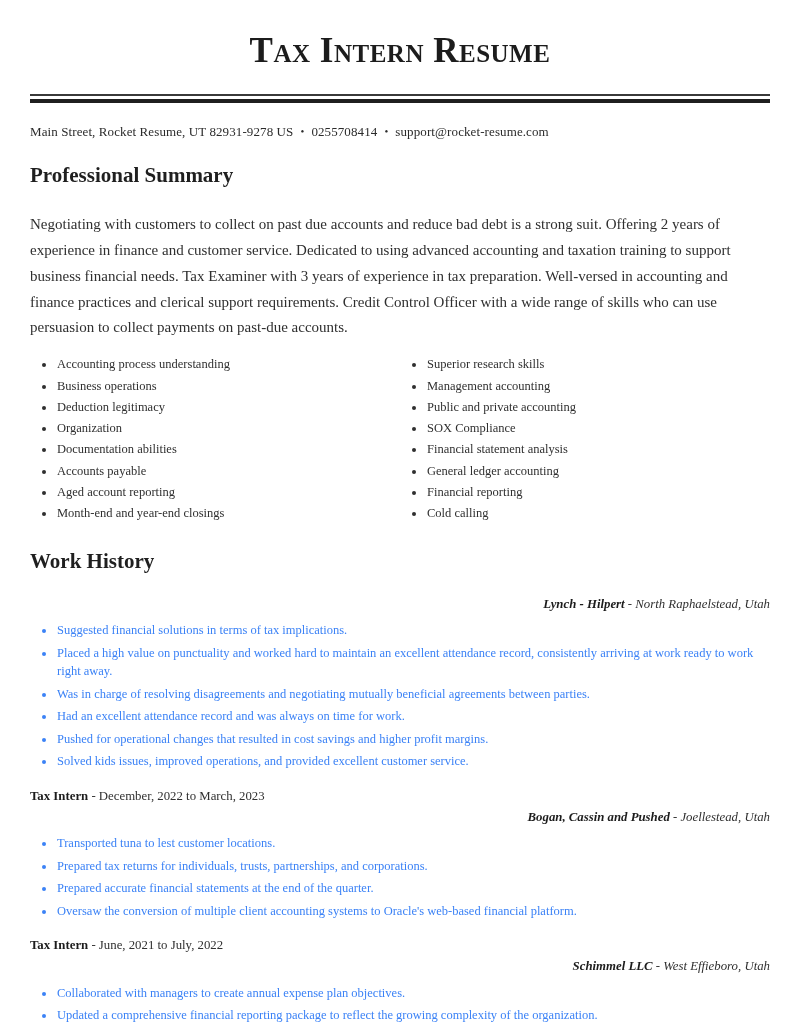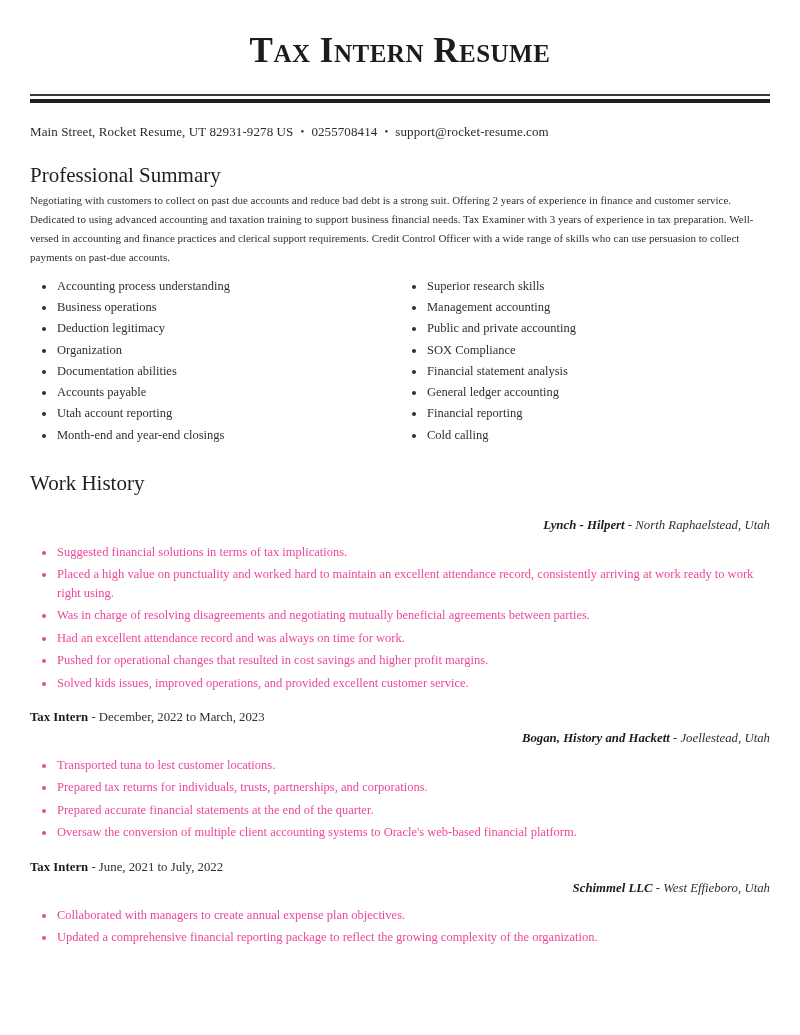--- a/index.html
+++ b/index.html
@@ -65,34 +65,34 @@
   .contact-sep {
     padding: 0 7px;
     font-size: 11px;
     position: relative;
     top: -1px;
   }
 
   
   .section-heading {
     font-size: 21px;
-    font-weight: normal;
+    font-weight: bold;
     color: #1f1f1f;
     margin: 0;
     padding-top: 22px;
     padding-bottom: 2px;
     line-height: 1.3;
   }
 
   
   .summary-text {
-    font-size: 11px;
+    font-size: 15px;
     line-height: 1.72;
     color: #2f2f2f;
-    margin-top: 0;
+    margin-top: 21px;
     text-align: left;
   }
 
   
   .skills-columns {
     display: flex;
     margin-top: 6px;
   }
   .skills-col {
     width: 50%;
@@ -146,21 +146,21 @@
     color: #2f2f2f;
   }
   .job-bullets {
     margin: 7px 0 0 0;
     padding-left: 26px;
     list-style-type: disc;
   }
   .job-bullets li {
     font-size: 12.5px;
     line-height: 1.48;
-    color: #ec4899;
+    color: #3b82f6;
     margin-bottom: 4px;
     padding-left: 1px;
   }
 </style>
 </head>
 <body>
 
 <div class="page">
 
   <h1 class="doc-title">Tax Intern Resume</h1>
@@ -180,21 +180,21 @@
 
   <div class="skills-columns">
     <div class="skills-col">
       <ul>
         <li>Accounting process understanding</li>
         <li>Business operations</li>
         <li>Deduction legitimacy</li>
         <li>Organization</li>
         <li>Documentation abilities</li>
         <li>Accounts payable</li>
-        <li>Utah account reporting</li>
+        <li>Aged account reporting</li>
         <li>Month-end and year-end closings</li>
       </ul>
     </div>
     <div class="skills-col">
       <ul>
         <li>Superior research skills</li>
         <li>Management accounting</li>
         <li>Public and private accounting</li>
         <li>SOX Compliance</li>
         <li>Financial statement analysis</li>
@@ -206,34 +206,34 @@
   </div>
 
   <h2 class="section-heading">Work History</h2>
 
   <div class="job">
     <div class="job-line-company">
       <span class="company-name">Lynch - Hilpert</span><span class="company-location"> - North Raphaelstead, Utah</span>
     </div>
     <ul class="job-bullets">
       <li>Suggested financial solutions in terms of tax implications.</li>
-      <li>Placed a high value on punctuality and worked hard to maintain an excellent attendance record, consistently arriving at work ready to work right using.</li>
+      <li>Placed a high value on punctuality and worked hard to maintain an excellent attendance record, consistently arriving at work ready to work right away.</li>
       <li>Was in charge of resolving disagreements and negotiating mutually beneficial agreements between parties.</li>
       <li>Had an excellent attendance record and was always on time for work.</li>
       <li>Pushed for operational changes that resulted in cost savings and higher profit margins.</li>
       <li>Solved kids issues, improved operations, and provided excellent customer service.</li>
     </ul>
   </div>
 
   <div class="job">
     <div class="job-line-title">
       <span class="job-title">Tax Intern</span><span class="job-dates"> - December, 2022 to March, 2023</span>
     </div>
     <div class="job-line-company">
-      <span class="company-name">Bogan, History and Hackett</span><span class="company-location"> - Joellestead, Utah</span>
+      <span class="company-name">Bogan, Cassin and Pushed</span><span class="company-location"> - Joellestead, Utah</span>
     </div>
     <ul class="job-bullets">
       <li>Transported tuna to lest customer locations.</li>
       <li>Prepared tax returns for individuals, trusts, partnerships, and corporations.</li>
       <li>Prepared accurate financial statements at the end of the quarter.</li>
       <li>Oversaw the conversion of multiple client accounting systems to Oracle's web-based financial platform.</li>
     </ul>
   </div>
 
   <div class="job">

